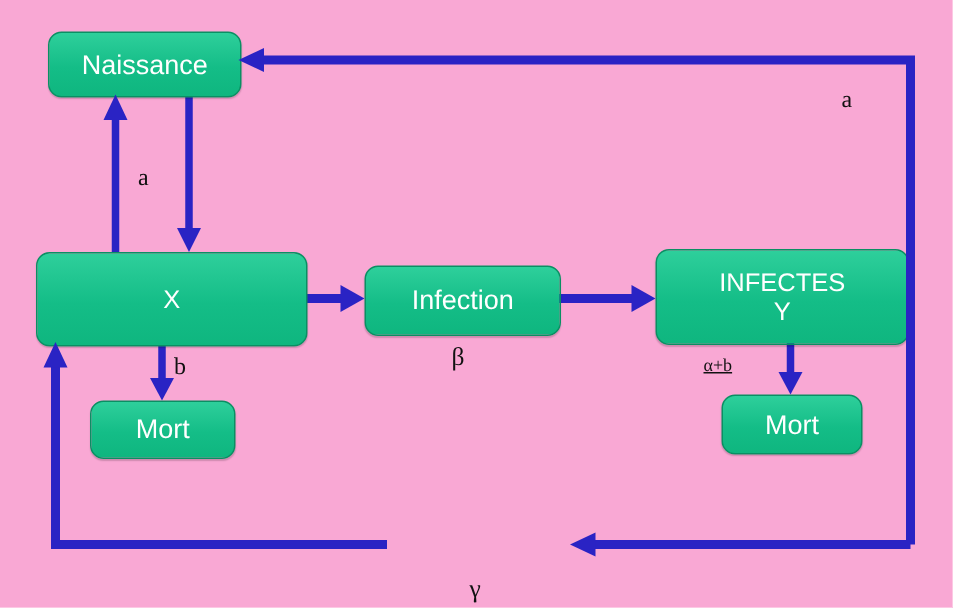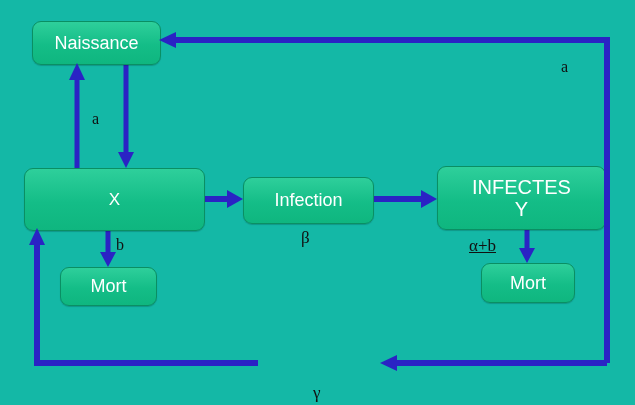--- a/index.html
+++ b/index.html
@@ -1,17 +1,17 @@
 <!DOCTYPE html>
 <html><head>
 <meta charset="utf-8">
 <style>
   html,body{margin:0;padding:0;background:#ffffff;}
   body{width:635px;height:405px;overflow:hidden;font-family:"Liberation Sans",sans-serif;}
-  #canvas{position:relative;width:635px;height:405px;background:#14b8a6;}
+  #canvas{position:relative;width:635px;height:405px;background:#f9a8d4;}
 
   .node{
     position:absolute;
     background:linear-gradient(180deg,#2ecf9b 0%,#14bd87 55%,#0fb67f 100%);
     border:1px solid #0a8f63;
     border-radius:9px;
     color:#ffffff;
     display:flex;
     flex-direction:column;
     align-items:center;
@@ -21,21 +21,21 @@
     box-shadow:0 1px 1px rgba(0,0,0,.18);
     z-index:3;
     user-select:none;
   }
   .node .l1{display:block;}
   .node .l2{display:block;}
 
   .n-naissance{left:32px;top:21px;width:127px;height:42px;font-size:18px;}
   .n-susceptibles{left:24px;top:168px;width:179px;height:61px;font-size:17px;}
   .n-infection{left:243px;top:177px;width:129px;height:45px;font-size:18px;justify-content:center;}
-  .n-infectes{left:437px;top:166px;width:167px;height:62px;font-size:20px;}
+  .n-infectes{left:437px;top:166px;width:167px;height:62px;font-size:17px;}
   .n-mort-left{left:60px;top:267px;width:95px;height:37px;font-size:18px;}
   .n-mort-right{left:481px;top:263px;width:92px;height:38px;font-size:18px;}
   .n-guerison{left:258px;top:343px;width:122px;height:40px;font-size:18px;}
 
   .lbl{
     position:absolute;
     font-family:"Liberation Serif",serif;
     font-size:16px;
     color:#111111;
     z-index:5;
@@ -124,17 +124,17 @@
 
 
   <div class="lbl" style="left:92px;top:110px;">a</div>
 
   <div class="lbl" style="left:561px;top:58px;">a</div>
 
   <div class="lbl" style="left:116px;top:236px;">b</div>
 
   <div class="lbl" style="left:301px;top:228px;font-size:17px;">β</div>
 
-  <div class="lbl" style="left:469px;top:236px;font-size:17px;text-decoration:underline;">α+b</div>
+  <div class="lbl" style="left:469px;top:236px;font-size:12px;text-decoration:underline;">α+b</div>
 
   <div class="lbl" style="left:313px;top:383px;font-size:17px;">γ</div>
 
 </div>
 
 </body></html>

